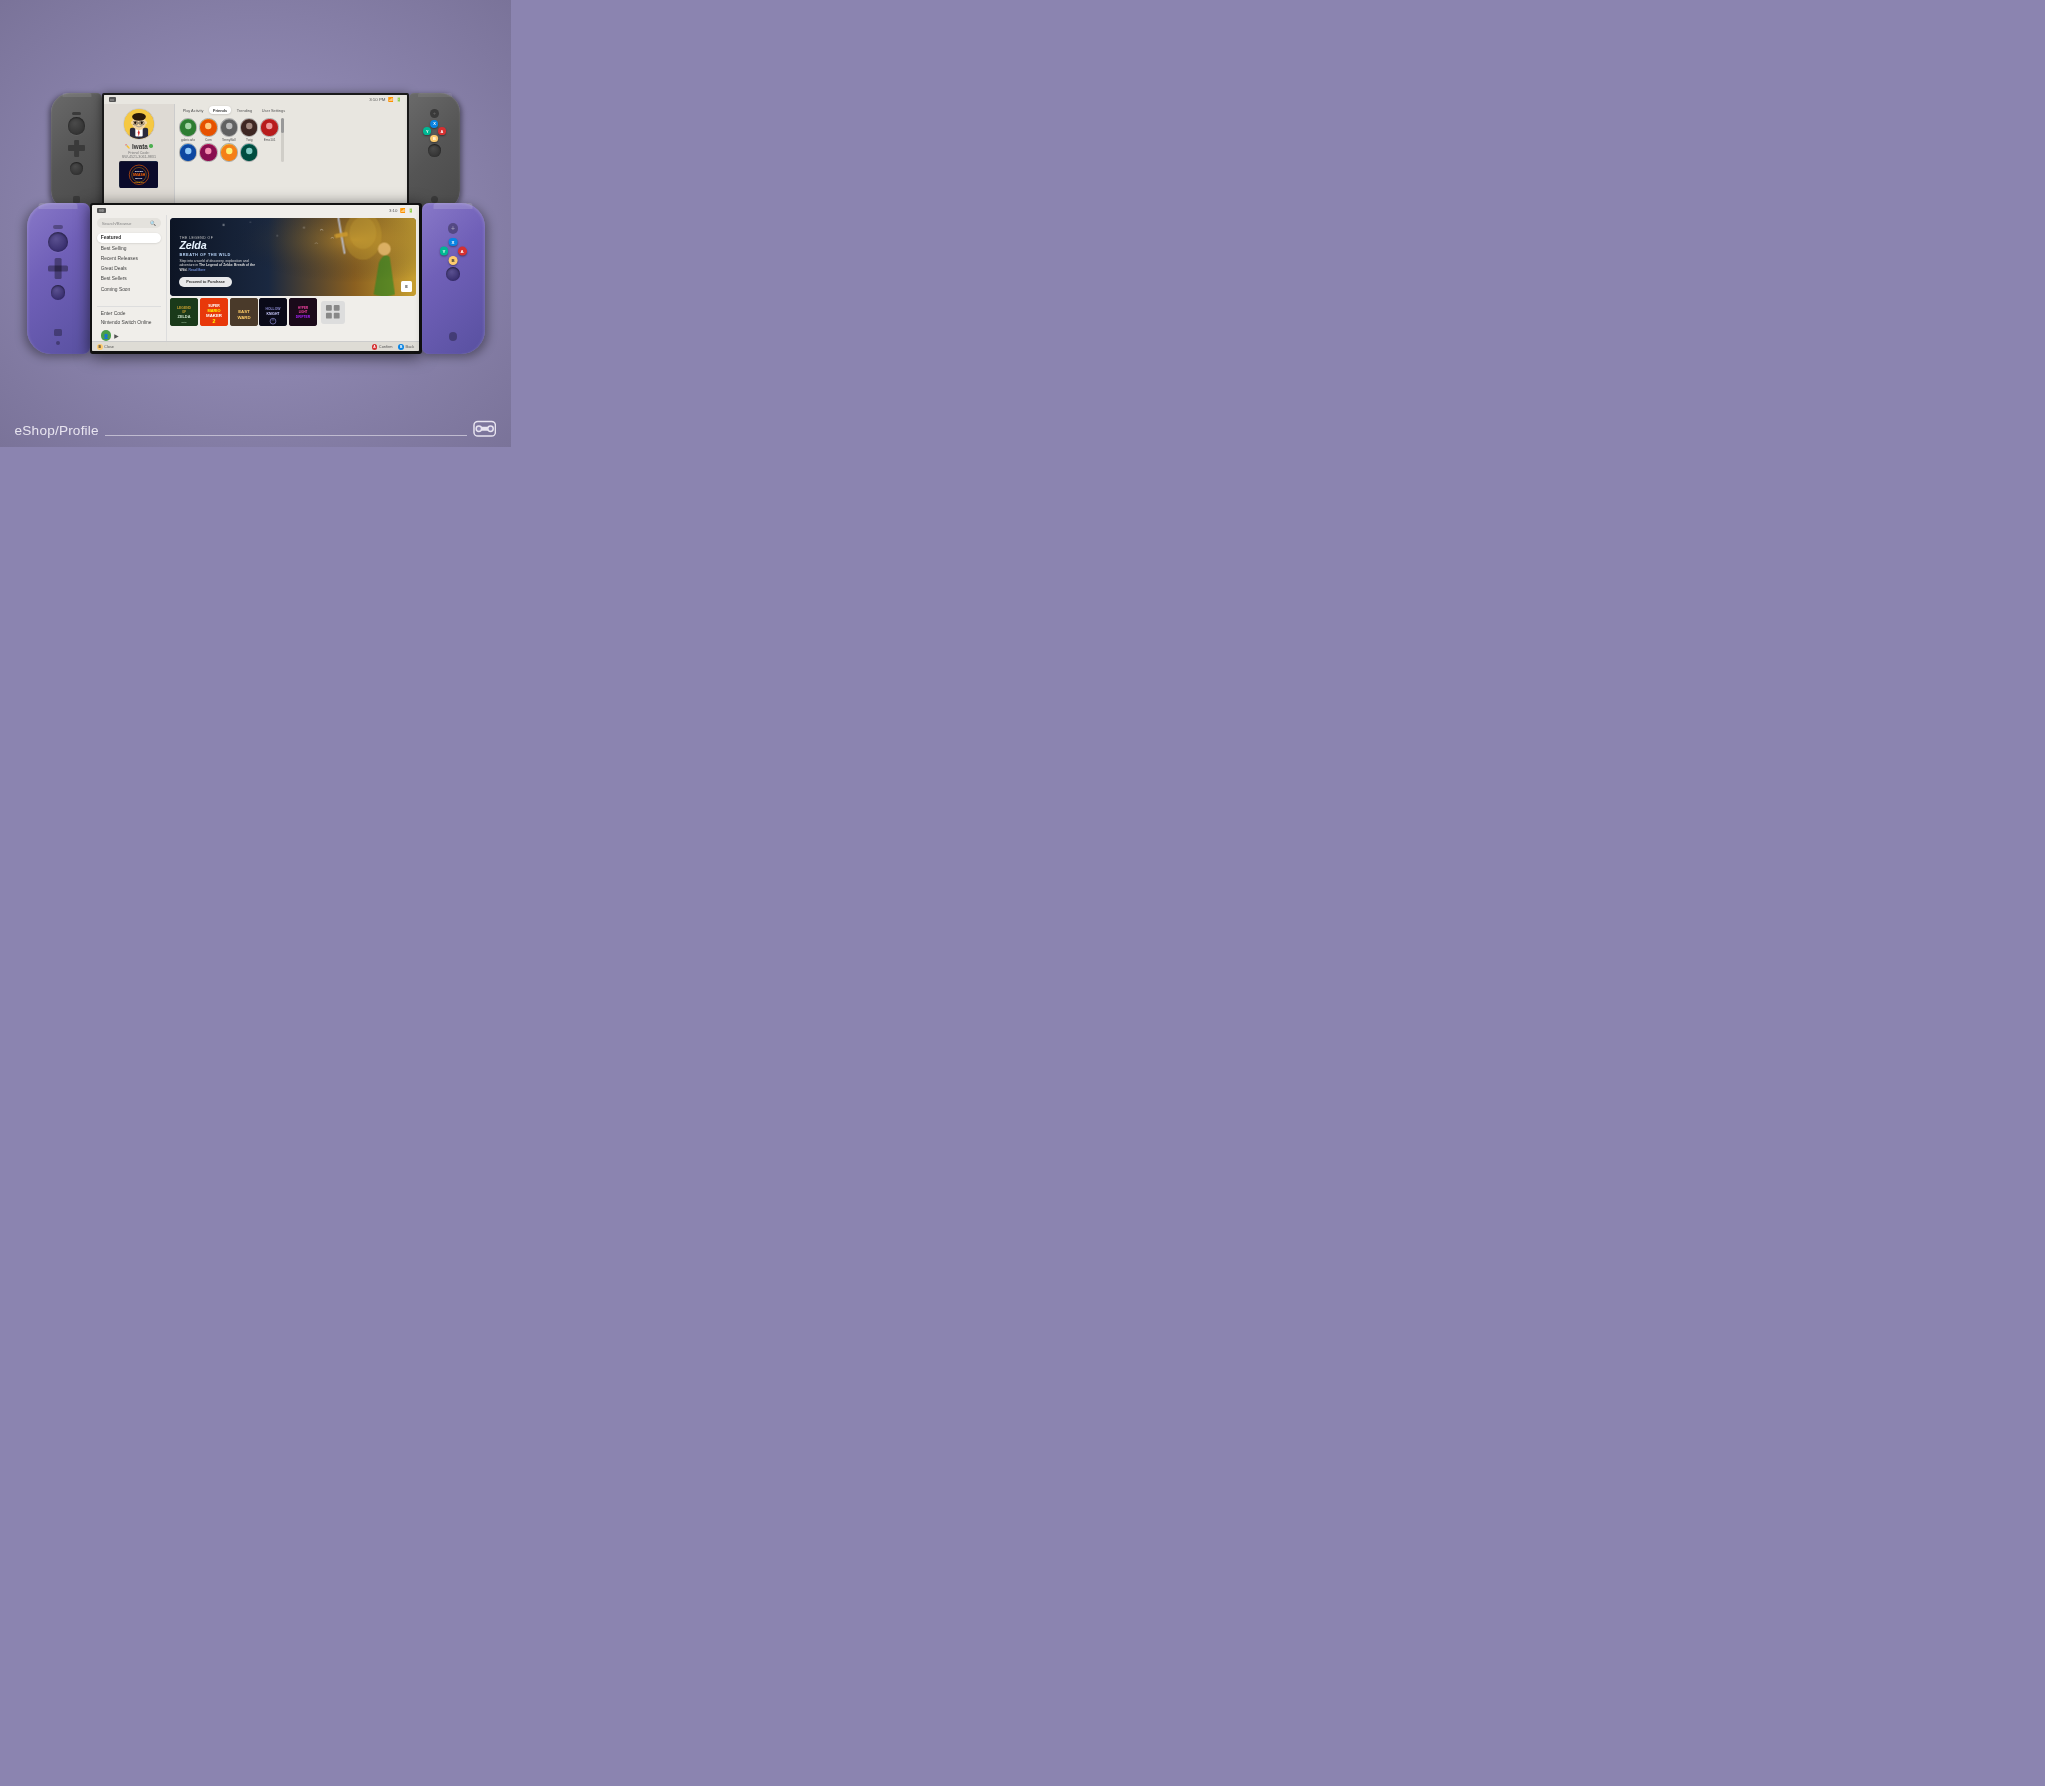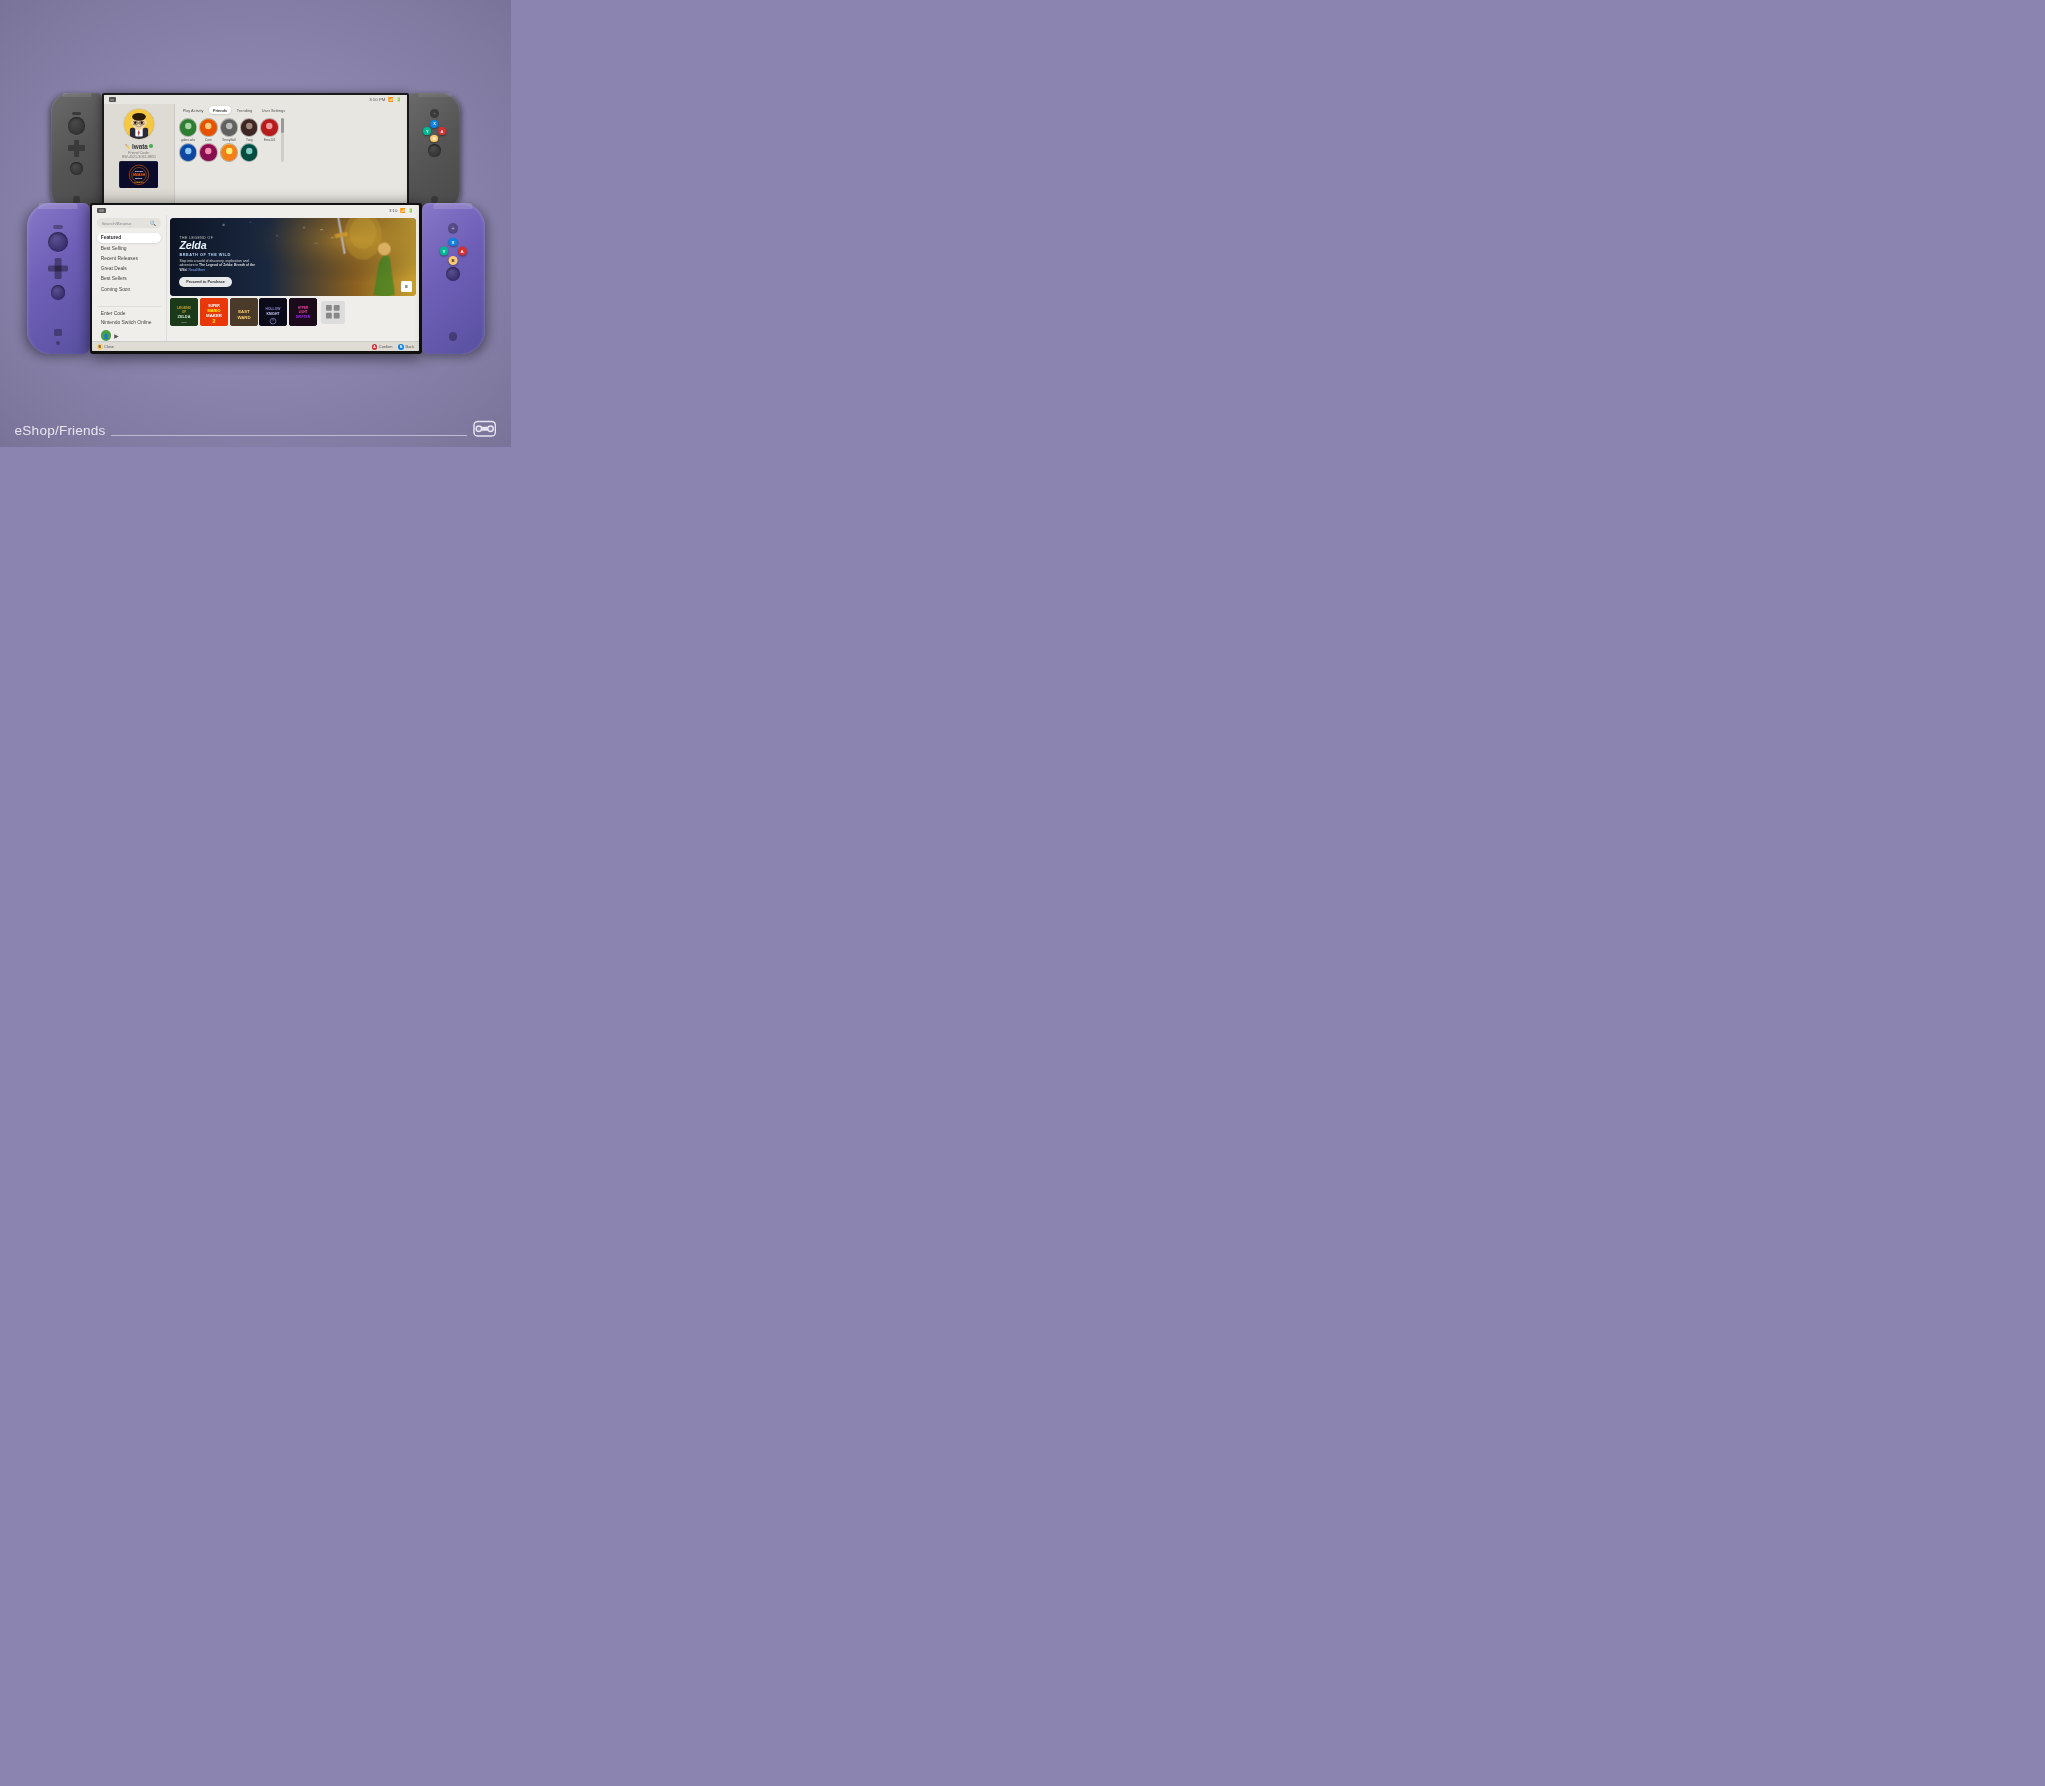--- a/index.html
+++ b/index.html
@@ -1335,21 +1335,21 @@
         <div style="flex:1"></div>
         <div style="width:8.8px;height:8.8px;background:rgba(0,0,0,0.3);border-radius:50%;"></div>
         <div style="height:3.9px"></div>
       </div>
 
     </div>
 
   </div>
 
   <div class="bottom-label">
-    <span class="bottom-label-text">eShop/Friends</span>
+    <span class="bottom-label-text">eShop/Profile</span>
     <div class="bottom-label-line"></div>
 
     <svg class="nintendo-logo-bottom" viewBox="0 0 48 40">
       <rect x="2" y="5" width="44" height="30" rx="8" fill="none" stroke="#e8e4f0" stroke-width="3"></rect>
       <circle cx="12" cy="20" r="7" fill="#e8e4f0"></circle>
       <circle cx="36" cy="20" r="7" fill="#e8e4f0"></circle>
       <rect x="12" y="16" width="24" height="8" rx="2" fill="#e8e4f0"></rect>
       <circle cx="12" cy="20" r="4" fill="#8b84b0"></circle>
       <circle cx="36" cy="20" r="4" fill="#8b84b0"></circle>
     </svg>

